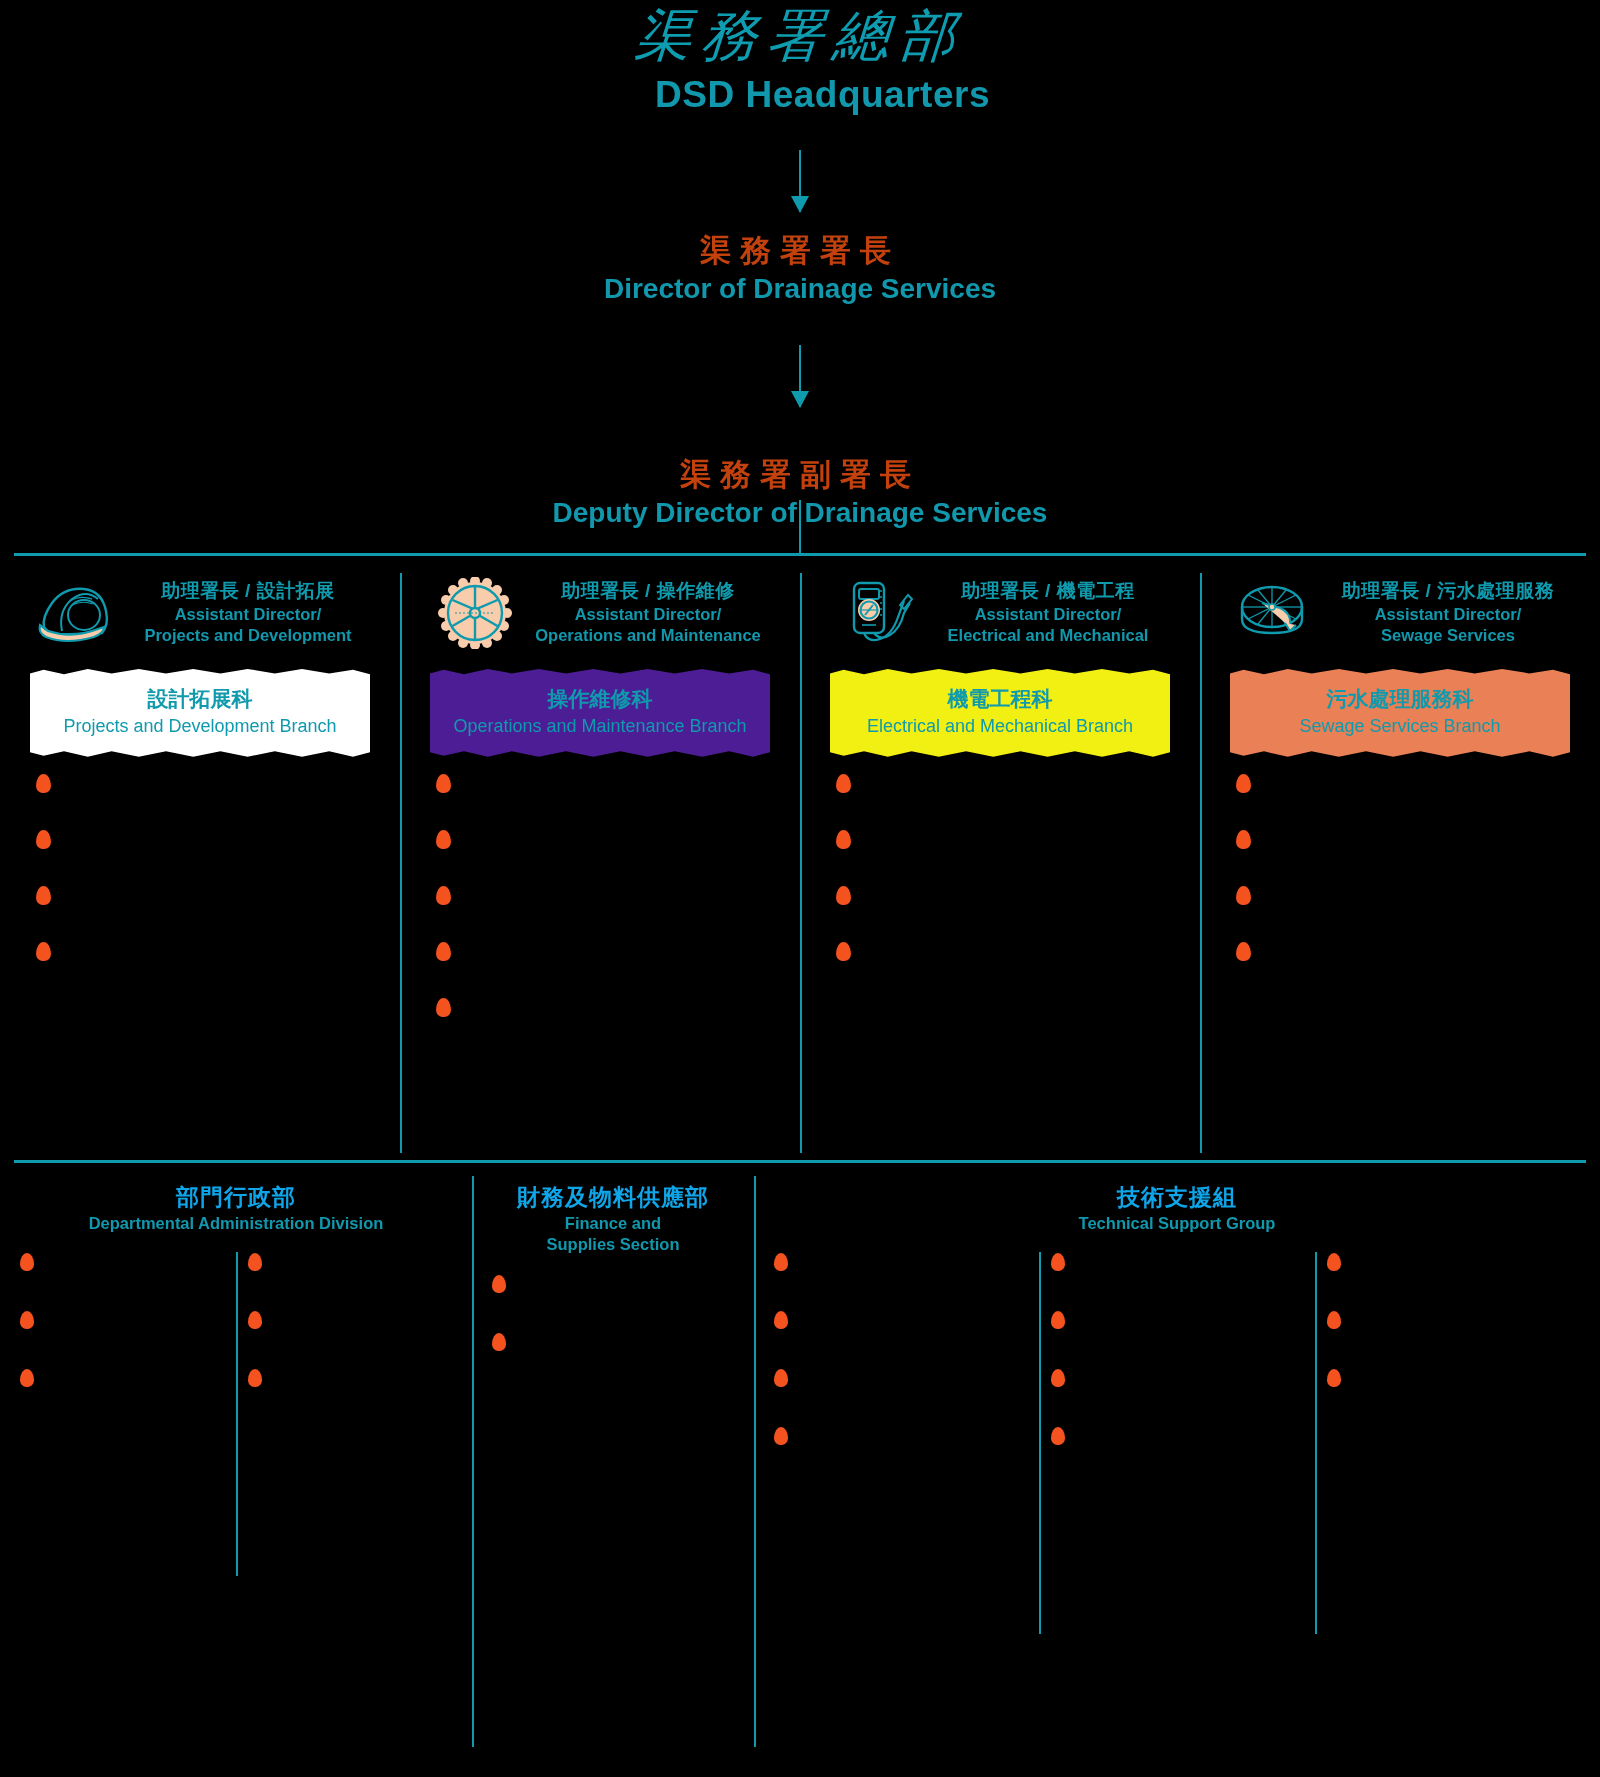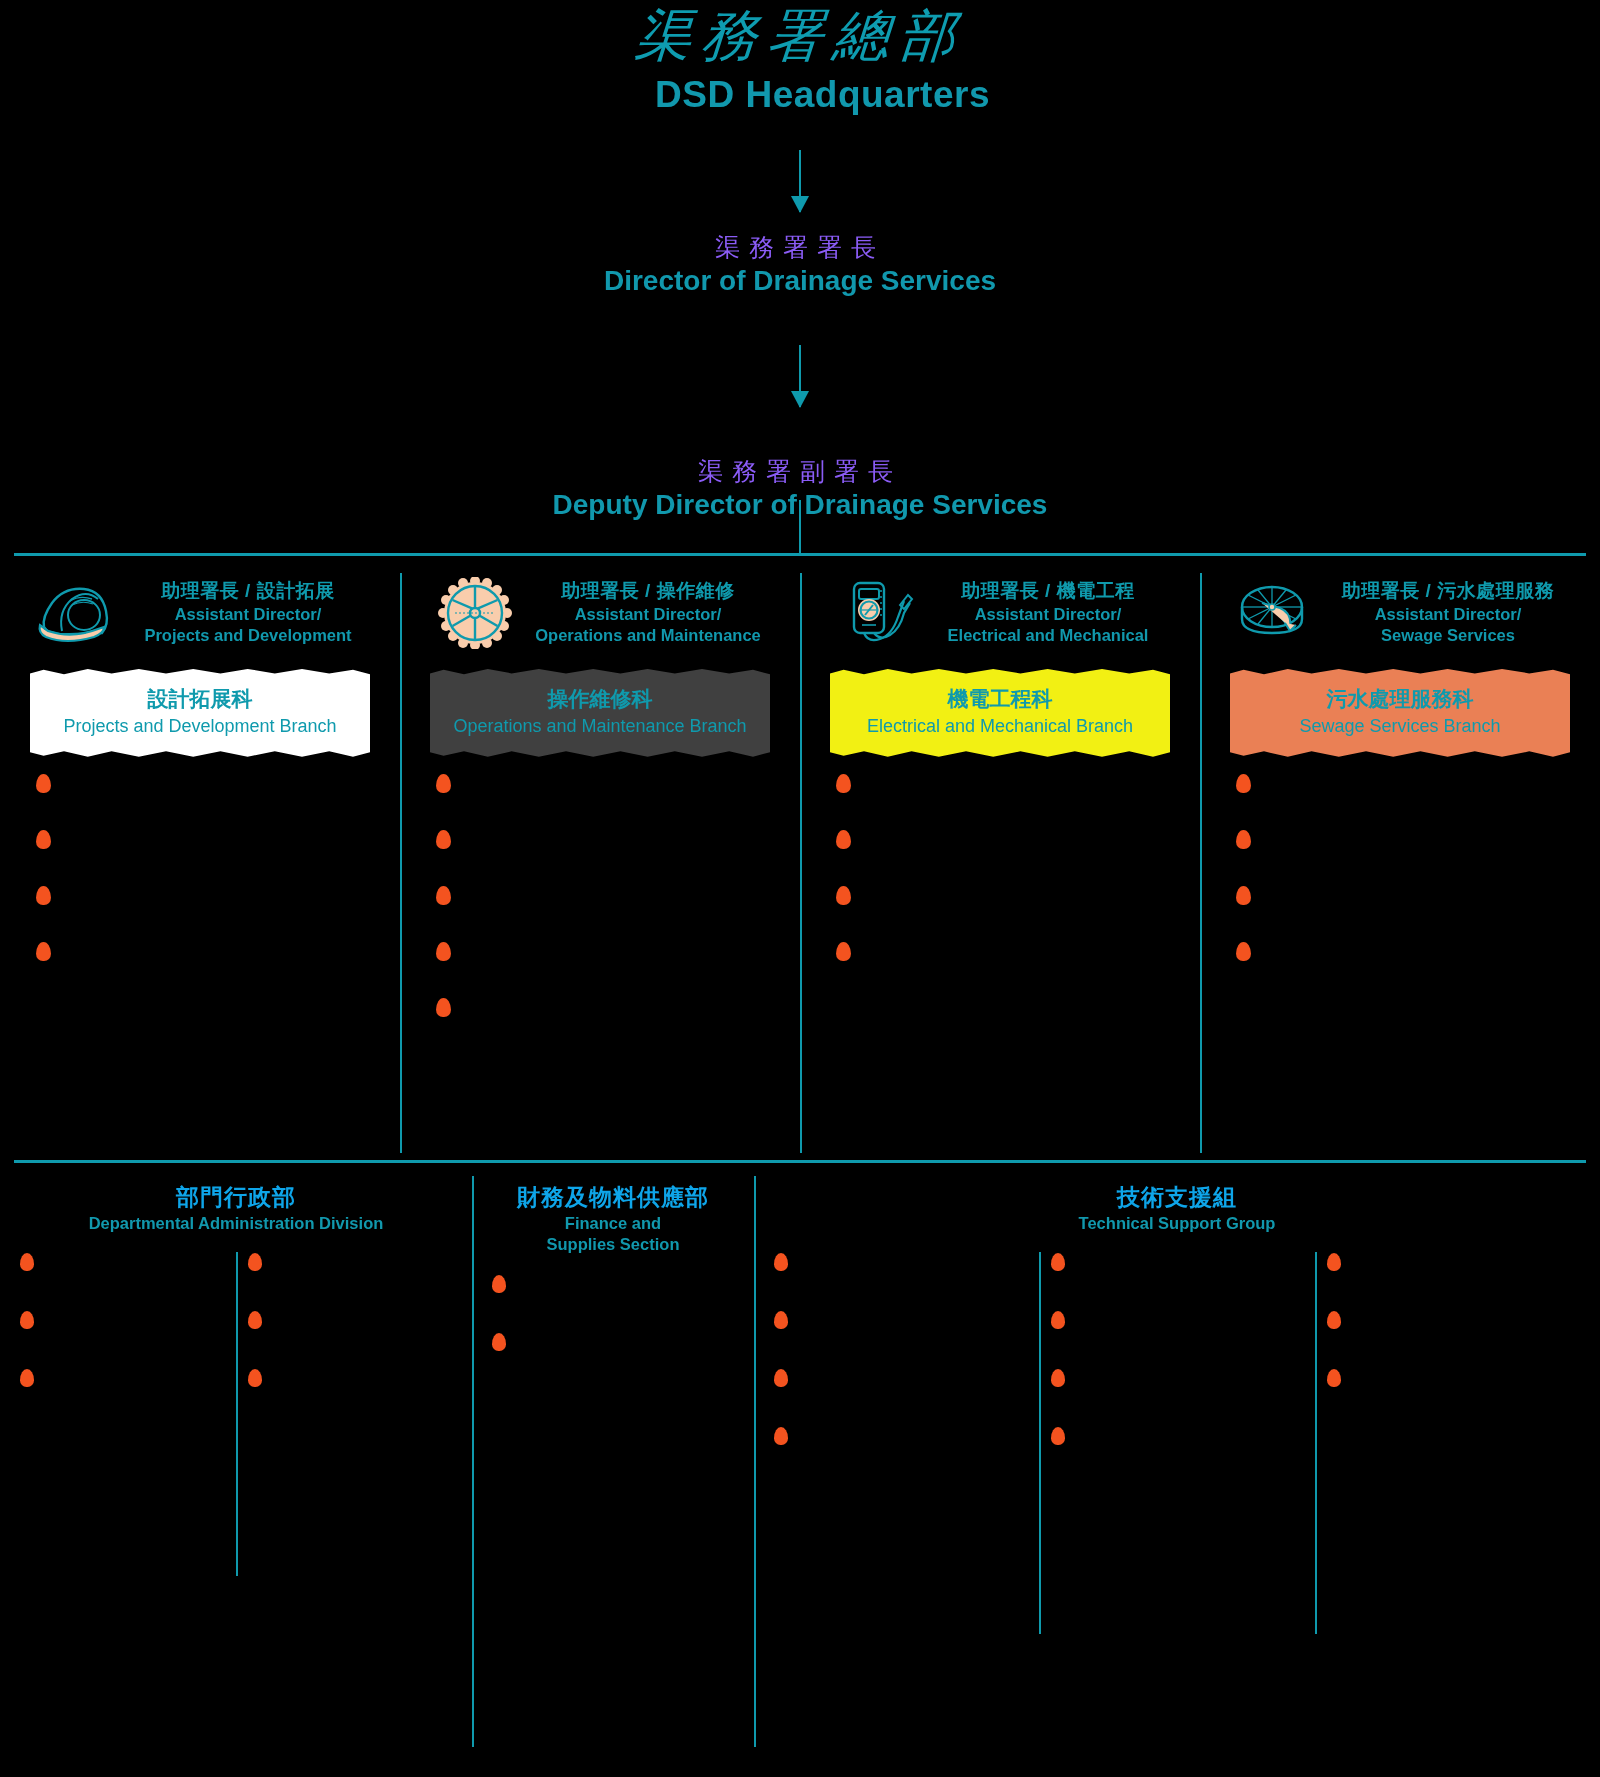--- a/index.html
+++ b/index.html
@@ -36,22 +36,22 @@
     transform:translateX(-50%);
     border-left:9px solid transparent;
     border-right:9px solid transparent;
     border-top:17px solid #0f9aad;
   }
   #arrow1{ top:150px; height:62px; }
   #arrow2{ top:345px; height:62px; }
 
   .node{ position:absolute; left:0; right:0; text-align:center; }
   .node .zh{
-    font-size:25px; font-weight:400; letter-spacing:9px;
-    color:#8b5cf6; line-height:1.25;
+    font-size:31px; font-weight:700; letter-spacing:9px;
+    color:#c2410c; line-height:1.25;
   }
   .node .en{
     font-size:28px; font-weight:700; color:#1198ad; margin-top:2px;
   }
   #node-dir{ top:232px; }
   #node-deputy{ top:428px;margin-top:28px; }
 
   
   .trunk{
     position:absolute; left:50%; width:2px; background:#0f9aad;
@@ -252,21 +252,21 @@
               <path d="M-20 0 L20 0" stroke="#0f9aad" stroke-width="1.2" stroke-dasharray="2 2"></path>
             </g>
           </svg>
         </span>
         <span class="branch-head-text">
           <span class="zh">助理署長 / 操作維修</span>
           <span class="en" style="display:block">Assistant Director/</span>
           <span class="en" style="display:block">Operations and Maintenance</span>
         </span>
       </div>
-      <div class="banner" style="background:#404040">
+      <div class="banner" style="background:#4c1d95">
         <div class="zh" style="color:#0f9aad">操作維修科</div>
         <div class="en" style="color:#0f9aad">Operations and Maintenance Branch</div>
       </div>
       <ul class="bullets">
         <li></li>
         <li></li>
         <li></li>
         <li></li>
         <li></li>
       </ul>

